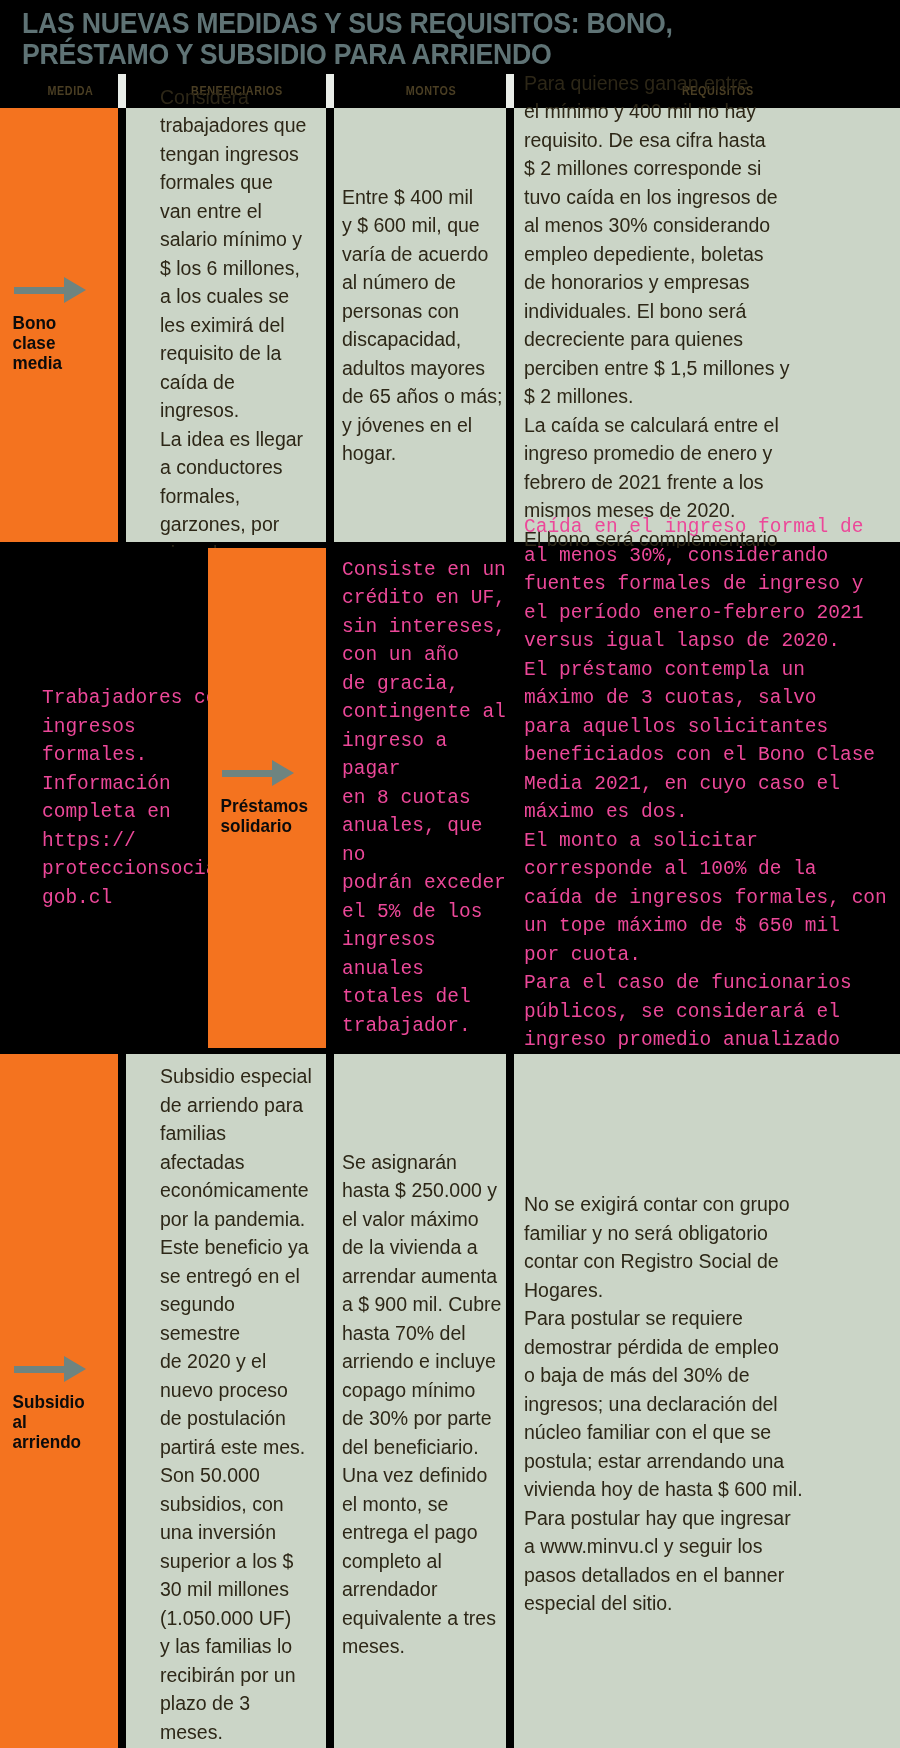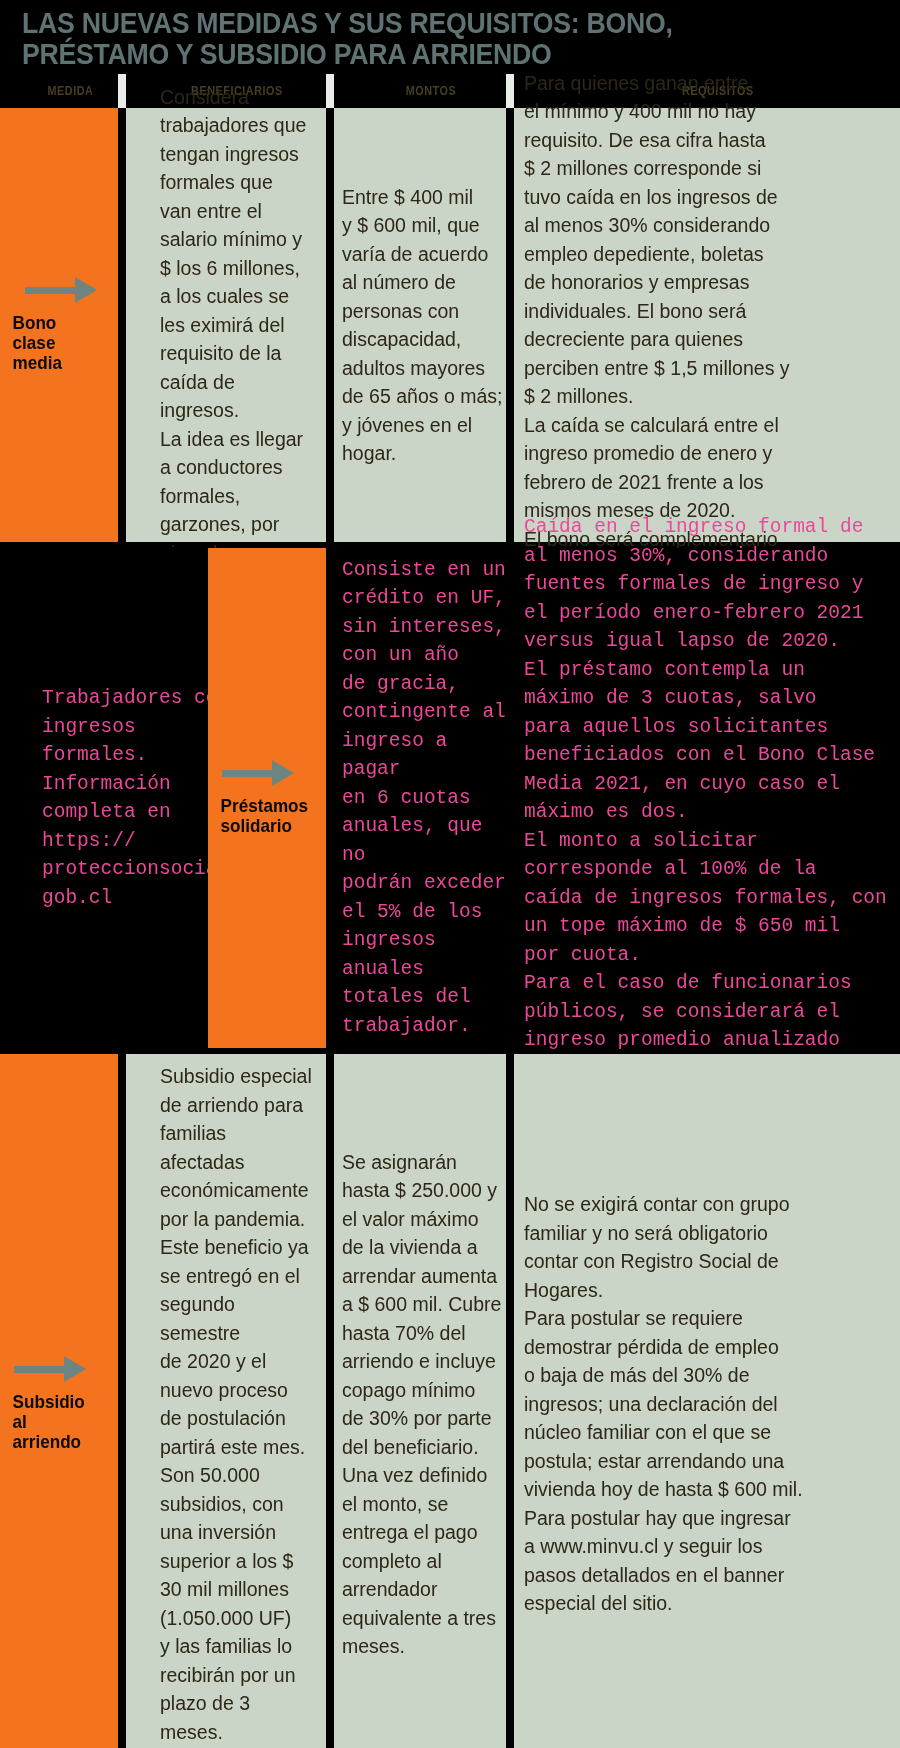--- a/index.html
+++ b/index.html
@@ -124,21 +124,21 @@
 
   .pad-ben{padding:0 10px 0 34px;}
   .pad-mon{padding:0 0 0 8px;}
   .pad-req{padding:0 10px 0 10px;}
 
   
   .row1{height:434px;}
   .row2{height:500px;}
   .row3{height:700px;}
 
-  .row1 .medida-box{height:434px;align-items:center;}
+  .row1 .medida-box{height:434px;}
   .row2 .medida-box{height:500px;}
   .row3 .medida-box{height:700px;}
 </style>
 </head>
 <body>
 
 <div class="sheet">
 
   <div class="title-wrap">
     <div class="title">LAS NUEVAS MEDIDAS Y SUS REQUISITOS: BONO,
@@ -258,21 +258,21 @@
       </div>
       <div class="col c-mon">
         <div class="cellbody pad-mon">
           <div class="celltext">Consiste en un
 crédito en UF,
 sin intereses,
 con un año
 de gracia,
 contingente al
 ingreso a pagar
-en 6 cuotas
+en 8 cuotas
 anuales, que no
 podrán exceder
 el 5% de los
 ingresos anuales
 totales del
 trabajador.</div>
         </div>
       </div>
       <div class="col c-req">
         <div class="cellbody pad-req">
@@ -336,21 +336,21 @@
 plazo de 3 meses.</div>
         </div>
       </div>
       <div class="col c-mon">
         <div class="cellbody pad-mon">
           <div class="celltext">Se asignarán
 hasta $ 250.000 y
 el valor máximo
 de la vivienda a
 arrendar aumenta
-a $ 600 mil. Cubre
+a $ 900 mil. Cubre
 hasta 70% del
 arriendo e incluye
 copago mínimo
 de 30%  por parte
 del beneficiario.
 Una vez definido
 el monto, se
 entrega el pago
 completo al
 arrendador

